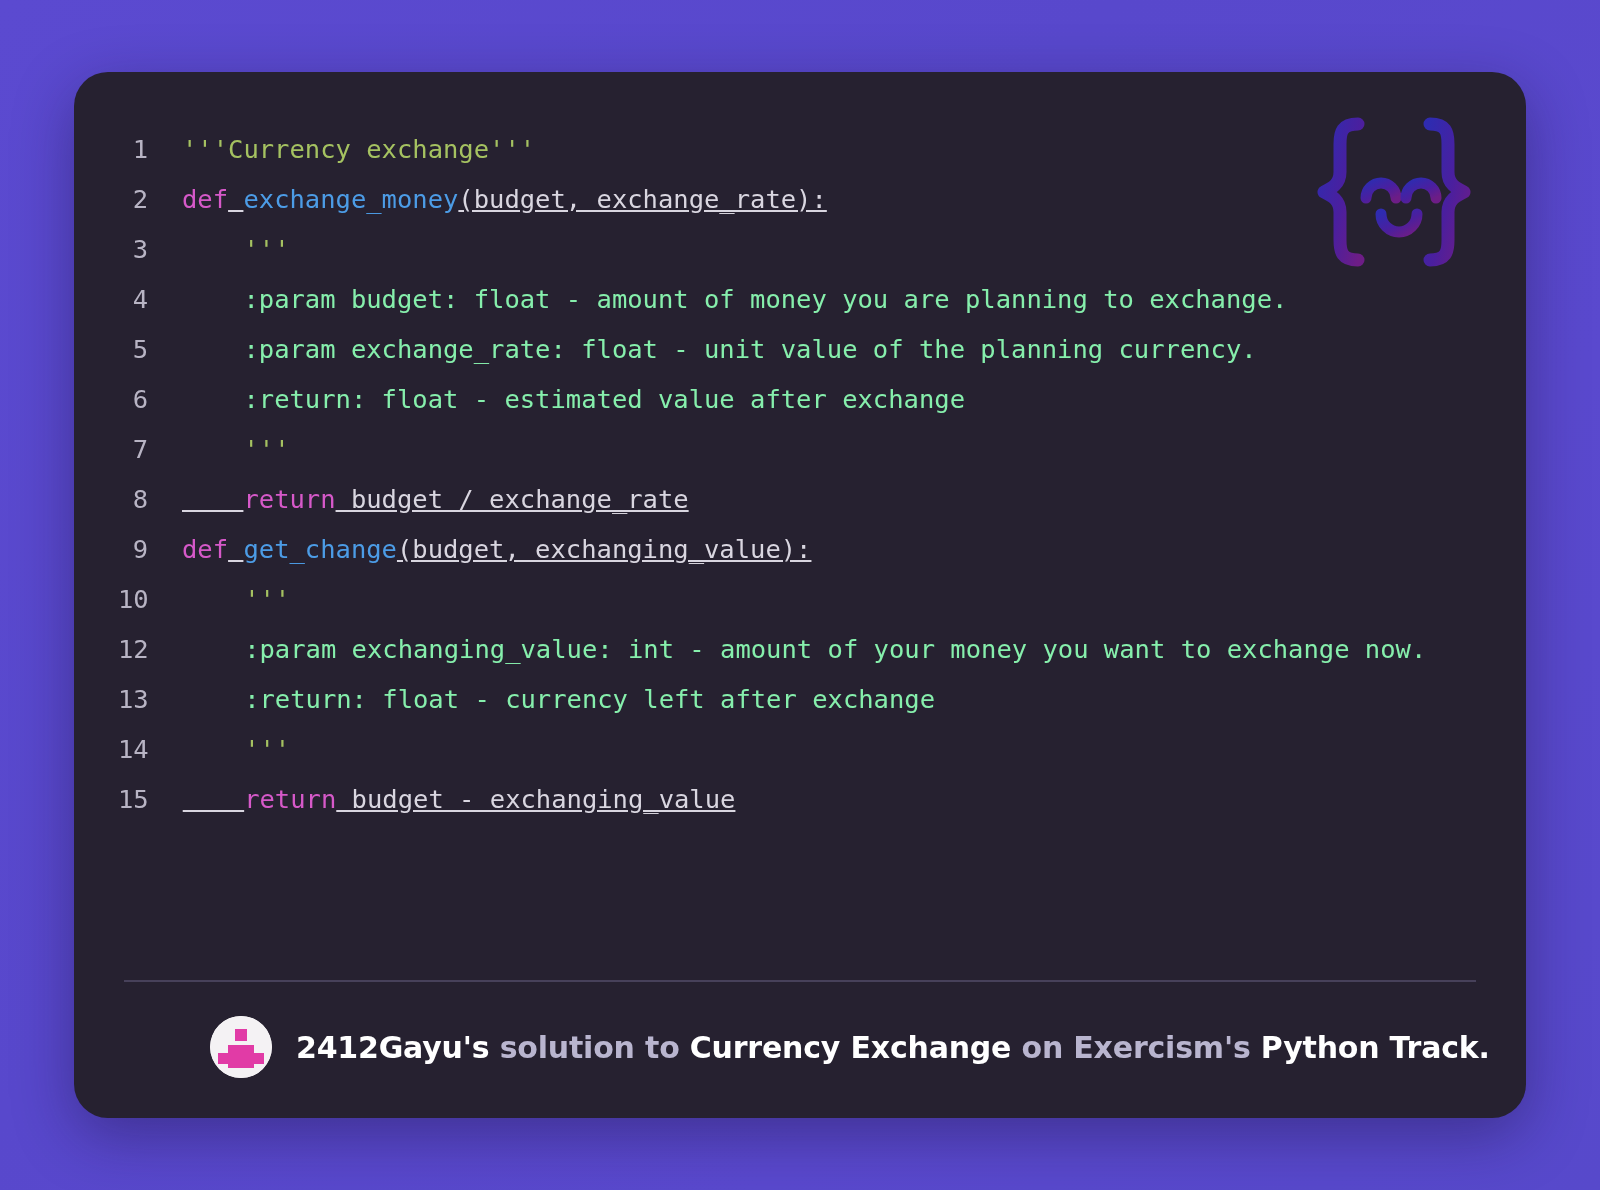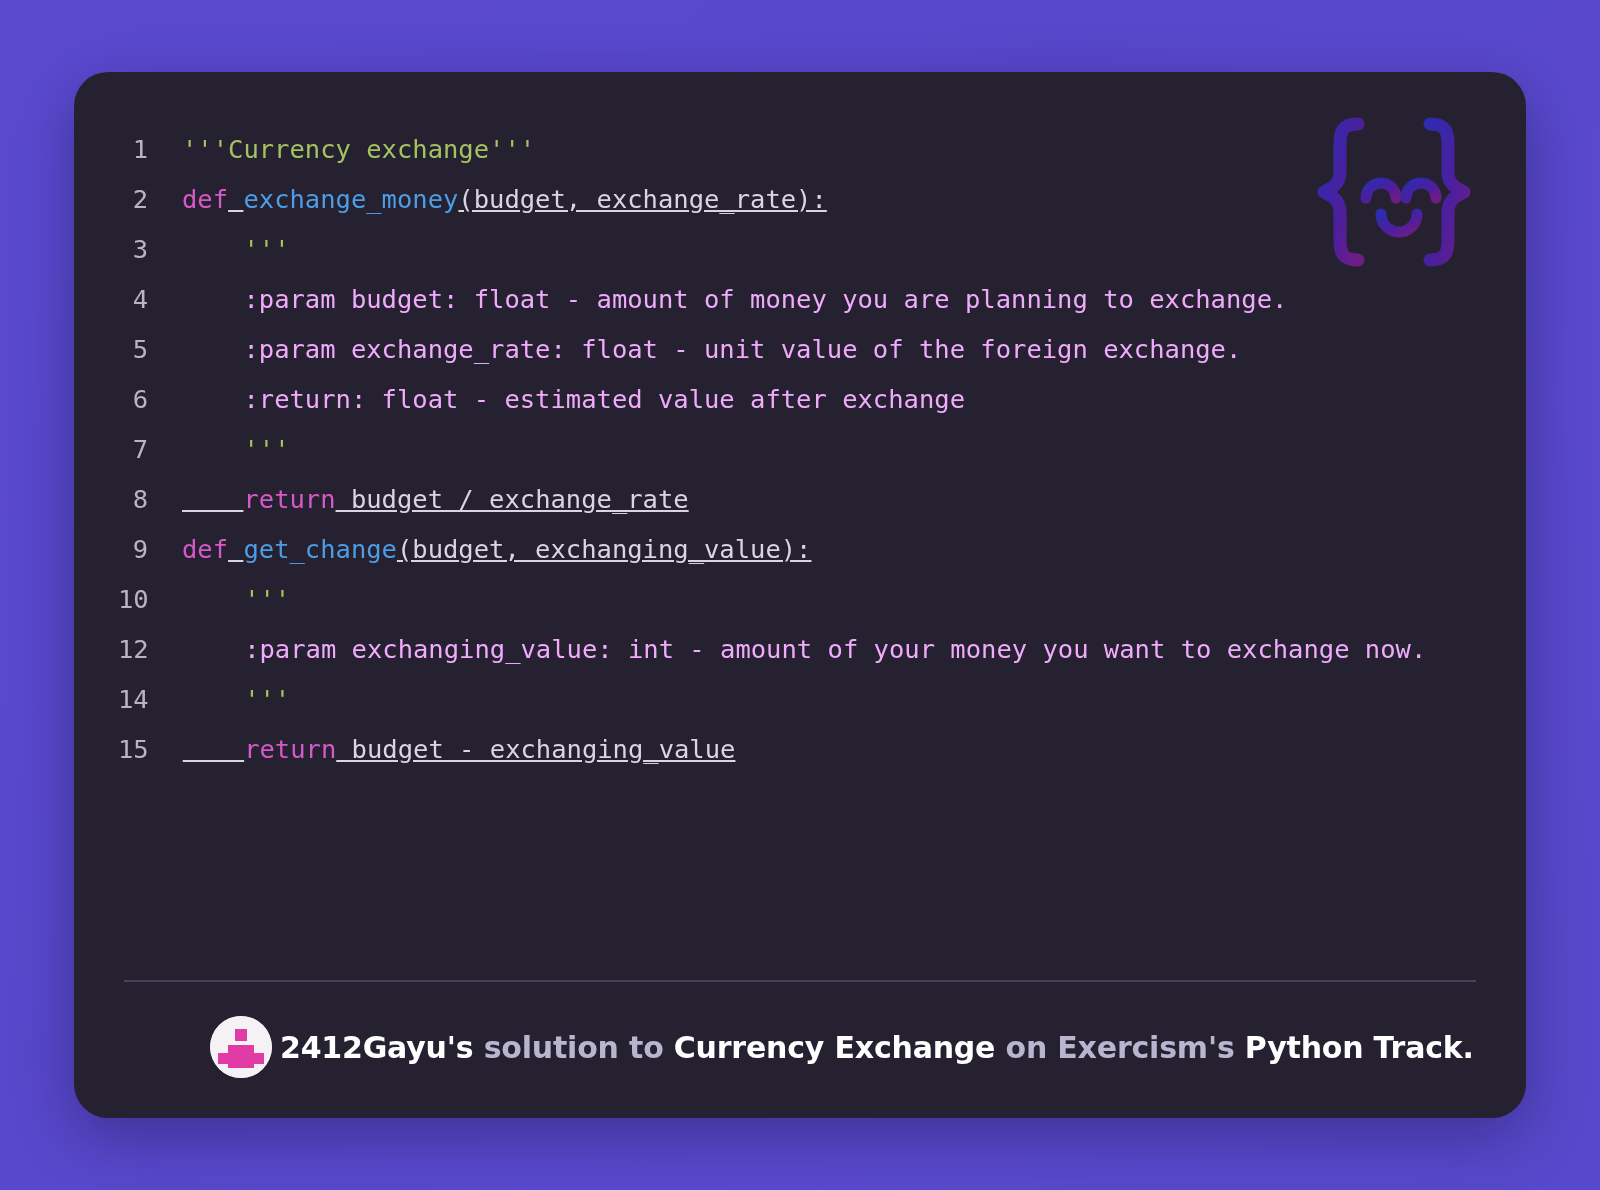--- a/index.html
+++ b/index.html
@@ -70,42 +70,42 @@
 
   .code-text {
     flex: 1 1 auto;
     white-space: pre-wrap;
     word-break: break-word;
     color: #d6d3de;
   }
 
   
   .tok-str   { color: #a5c261; }
-  .tok-doc   { color: #f0abfc; }
+  .tok-doc   { color: #86efac; }
   .tok-kw    { color: #d659c9; text-align: right; }
   .tok-fn    { color: #4c9ce6; text-align: right; }
   .tok-plain { color: #d9d6e0; text-decoration: underline; }
 
   
   .footer-wrap {
     flex: 0 0 auto;
     padding: 0 44px 40px 44px;
   }
 
   .divider {
     height: 2px;
     background: #47415a;
     margin: 0 6px 34px 6px;
     border: 0;
   }
 
   .footer {
     display: flex;
     align-items: center;
-    gap: 8px;
+    gap: 24px;
     padding-left: 92px;
   }
 
   .avatar {
     flex: 0 0 auto;
     width: 62px;
     height: 62px;
     border-radius: 50%;
     background: #f4f2f4;
     position: relative;
@@ -149,27 +149,28 @@
 
       <path d="M71 100 A18 18 0 0 0 107 100" fill="none" stroke="url(#wmGrad)" stroke-width="11" stroke-linecap="round"></path>
     </svg>
   </div>
 
   <div class="code-area" id="code-area">
       <div class="code-line"><span class="ln">1</span><span class="code-text"><span class="tok-str">'''Currency exchange'''</span></span></div>
       <div class="code-line"><span class="ln">2</span><span class="code-text"><span class="tok-kw">def</span><span class="tok-plain"> </span><span class="tok-fn">exchange_money</span><span class="tok-plain">(budget, exchange_rate):</span></span></div>
       <div class="code-line"><span class="ln">3</span><span class="code-text"><span class="tok-str">    '''</span></span></div>
       <div class="code-line"><span class="ln">4</span><span class="code-text"><span class="tok-doc">    :param budget: float - amount of money you are planning to exchange.</span></span></div>
-      <div class="code-line"><span class="ln">5</span><span class="code-text"><span class="tok-doc">    :param exchange_rate: float - unit value of the foreign exchange.</span></span></div>
+      <div class="code-line"><span class="ln">5</span><span class="code-text"><span class="tok-doc">    :param exchange_rate: float - unit value of the planning currency.</span></span></div>
       <div class="code-line"><span class="ln">6</span><span class="code-text"><span class="tok-doc">    :return: float - estimated value after exchange</span></span></div>
       <div class="code-line"><span class="ln">7</span><span class="code-text"><span class="tok-str">    '''</span></span></div>
       <div class="code-line"><span class="ln">8</span><span class="code-text"><span class="tok-plain">    </span><span class="tok-kw">return</span><span class="tok-plain"> budget / exchange_rate</span></span></div>
       <div class="code-line"><span class="ln">9</span><span class="code-text"><span class="tok-kw">def</span><span class="tok-plain"> </span><span class="tok-fn">get_change</span><span class="tok-plain">(budget, exchanging_value):</span></span></div>
       <div class="code-line"><span class="ln">10</span><span class="code-text"><span class="tok-str">    '''</span></span></div>
       <div class="code-line"><span class="ln">12</span><span class="code-text"><span class="tok-doc">    :param exchanging_value: int - amount of your money you want to exchange now.</span></span></div>
+      <div class="code-line"><span class="ln">13</span><span class="code-text"><span class="tok-doc">    :return: float - currency left after exchange</span></span></div>
       <div class="code-line"><span class="ln">14</span><span class="code-text"><span class="tok-str">    '''</span></span></div>
       <div class="code-line"><span class="ln">15</span><span class="code-text"><span class="tok-plain">    </span><span class="tok-kw">return</span><span class="tok-plain"> budget - exchanging_value</span></span></div>
     </div>
 
   <div class="footer-wrap">
     <hr class="divider">
     <div class="footer">
       <div class="avatar">
         <svg viewBox="0 0 62 62" width="62" height="62" aria-hidden="true">
           <circle cx="31" cy="31" r="31" fill="#f4f2f4"></circle>

